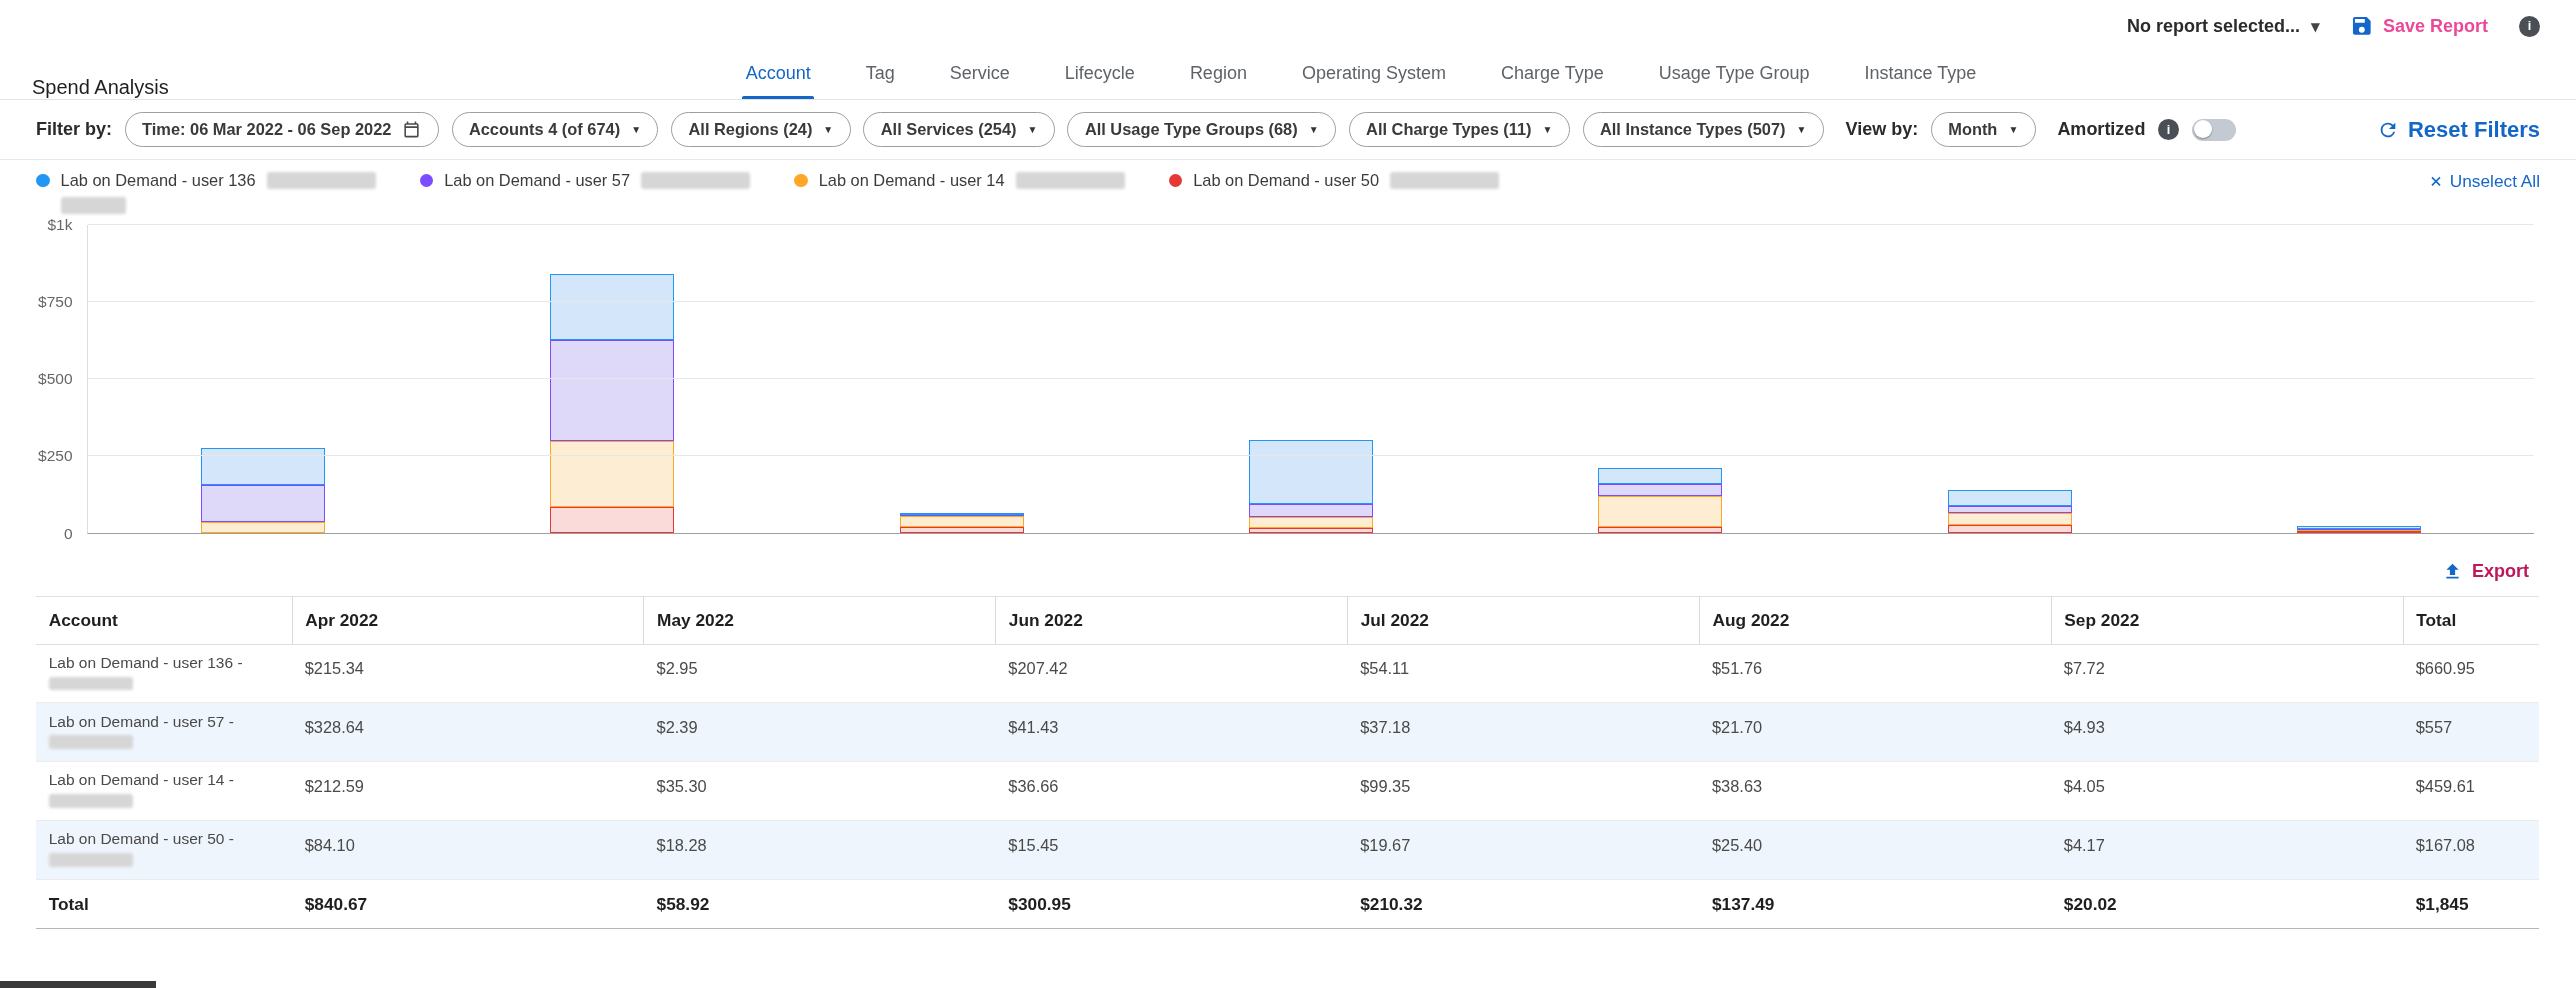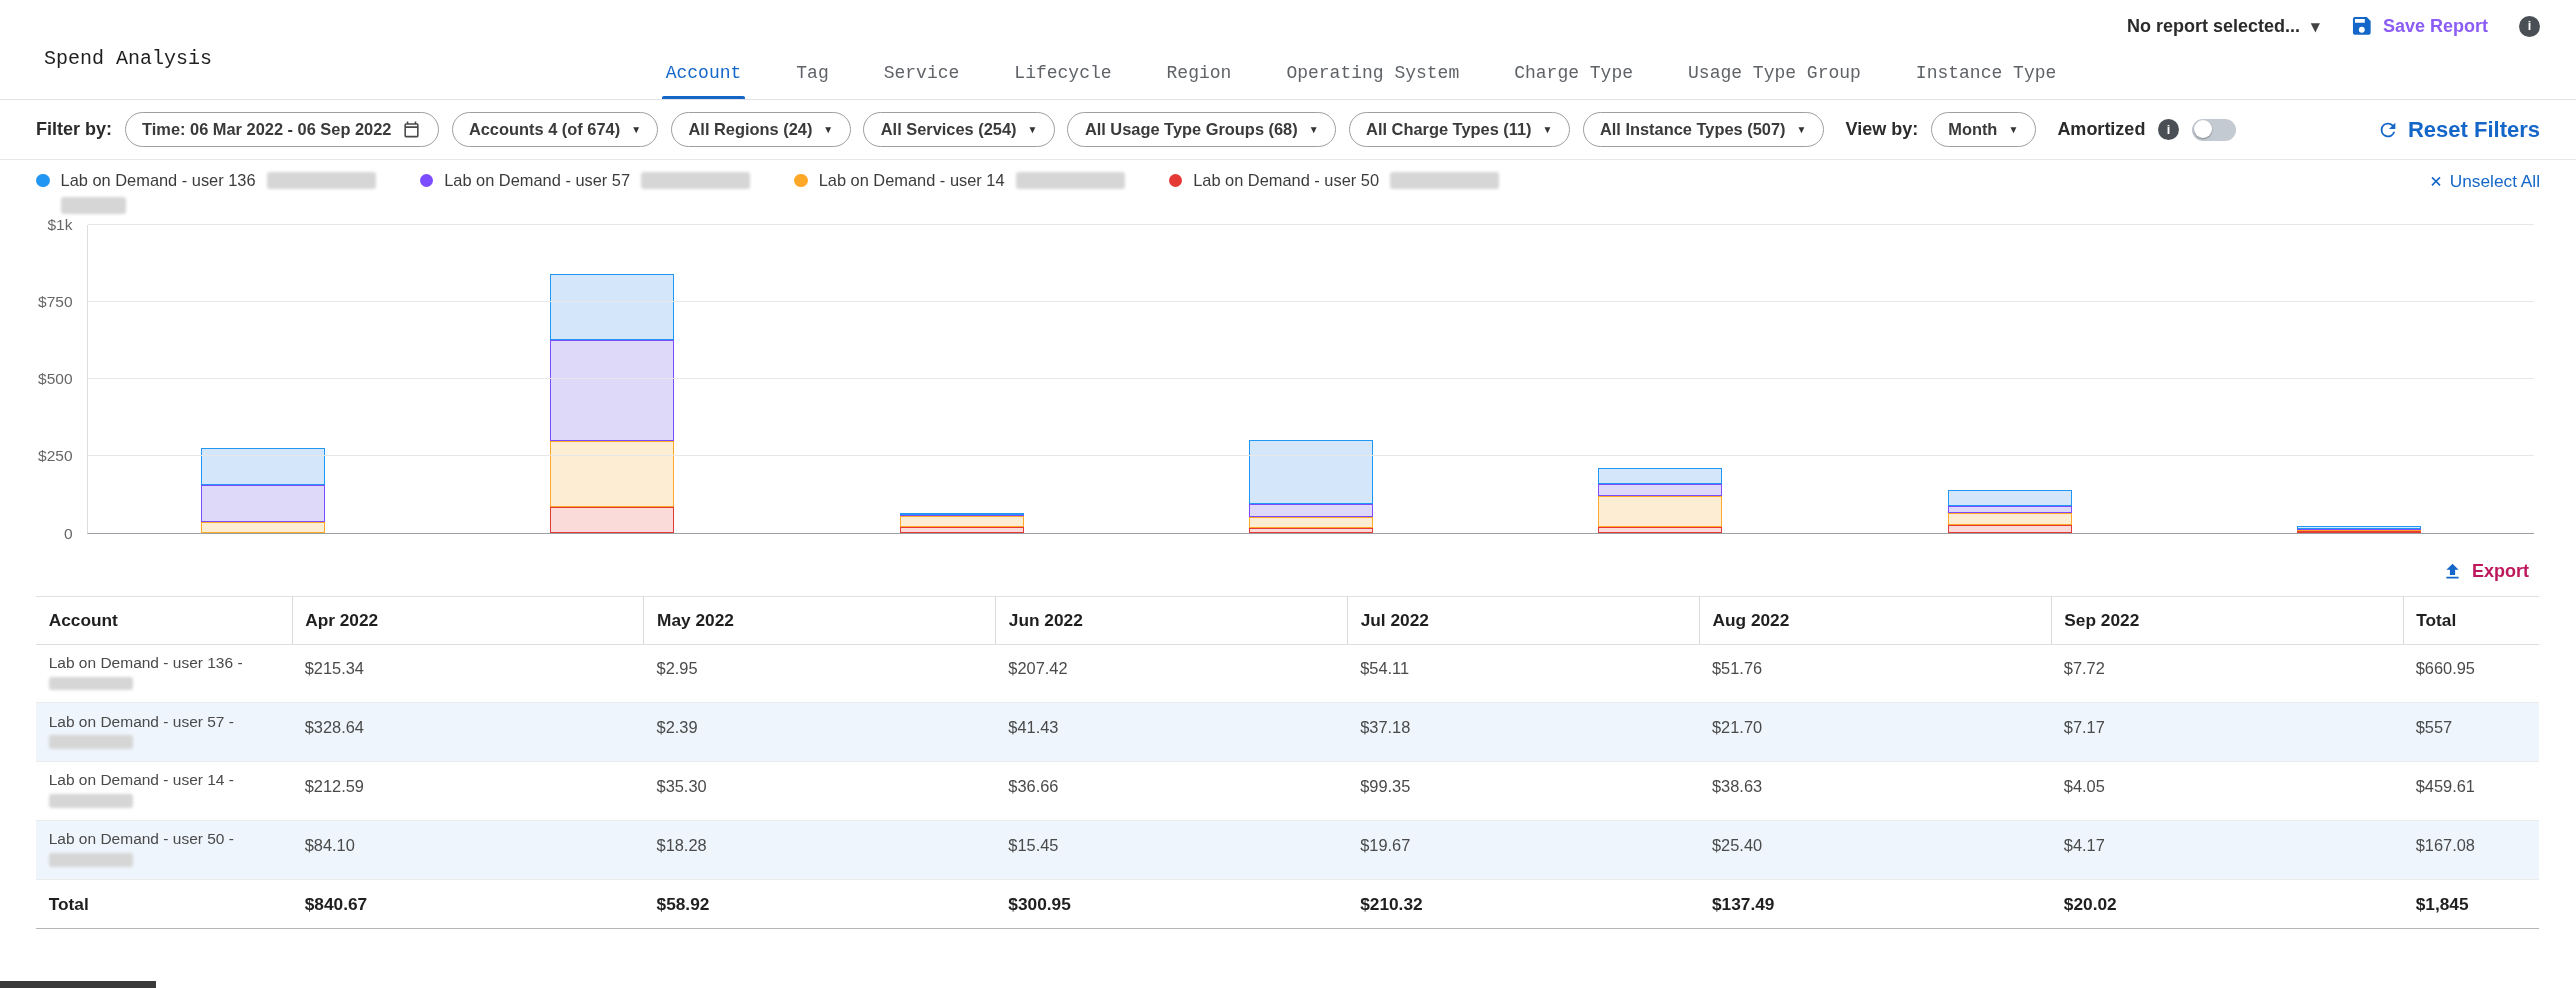--- a/index.html
+++ b/index.html
@@ -12,31 +12,31 @@
     position: relative;
   }
 
   
   .topbar {
     display: flex; justify-content: flex-end; align-items: center;
     gap: 31px; padding: 12.7px 36px 7.3px 36px; height: 47px;
   }
   .report-selector { display: flex; align-items: center; gap: 11px; font-size: 18px; font-weight: 700; color: #2b2b2b; cursor: pointer; }
   .report-selector .caret { font-size: 16.4px; color: #444; }
-  .save-report { display: flex; align-items: center; gap: 9px; font-size: 18px; font-weight: 700; color: #8b5cf6; cursor: pointer; }
+  .save-report { display: flex; align-items: center; gap: 9px; font-size: 18px; font-weight: 700; color: #ec4899; cursor: pointer; }
   .info-dot {
     width: 21px; height: 21px; border-radius: 50%; background: #4a4f55; color: #fff;
     display: inline-flex; align-items: center; justify-content: center;
     font-size: 12.7px; font-weight: 700; cursor: pointer; flex: none;
   }
 
   
   .title-row {
-    display: flex; align-items: flex-start; padding: 0 44px;
-    height: 53px; border-bottom: 0.9px solid #e3e3e3; font-family: Liberation Mono, monospace;
+    display: flex; align-items: flex-end; padding: 0 32px;
+    height: 53px; border-bottom: 0.9px solid #e3e3e3;
   }
   .page-title { font-size: 20px; font-weight: 500; color: #1f1f1f; width: 382px; flex: none; }
   .tabs { display: flex; gap: 55px; height: 100%; align-items: center; margin: 0 auto; }
   .tab { font-size: 18px; color: #5f6368; cursor: pointer; position: relative; height: 100%; display: flex; align-items: center; white-space: nowrap; }
   .tab.active { color: #1467C8; }
   .tab.active::after { content: ""; position: absolute; left: -3.6px; right: -3.6px; bottom: 0; height: 2.7px; background: #1467C8; border-radius: 1.8px 1.8px 0 0; }
   .tabs-spacer { width: 236px; flex: none; }
 
   
   .filter-row {
@@ -384,21 +384,21 @@
         <td class="val">$7.72</td>
         <td class="val">$660.95</td>
       </tr>
       <tr class="alt">
         <td class="account-cell"><div class="acct-name">Lab on Demand - user 57 -</div><span class="redact redact-table"></span></td>
         <td class="val">$328.64</td>
         <td class="val">$2.39</td>
         <td class="val">$41.43</td>
         <td class="val">$37.18</td>
         <td class="val">$21.70</td>
-        <td class="val">$7.17</td>
+        <td class="val">$4.93</td>
         <td class="val">$557</td>
       </tr>
       <tr>
         <td class="account-cell"><div class="acct-name">Lab on Demand - user 14 -</div><span class="redact redact-table"></span></td>
         <td class="val">$212.59</td>
         <td class="val">$35.30</td>
         <td class="val">$36.66</td>
         <td class="val">$99.35</td>
         <td class="val">$38.63</td>
         <td class="val">$4.05</td>

